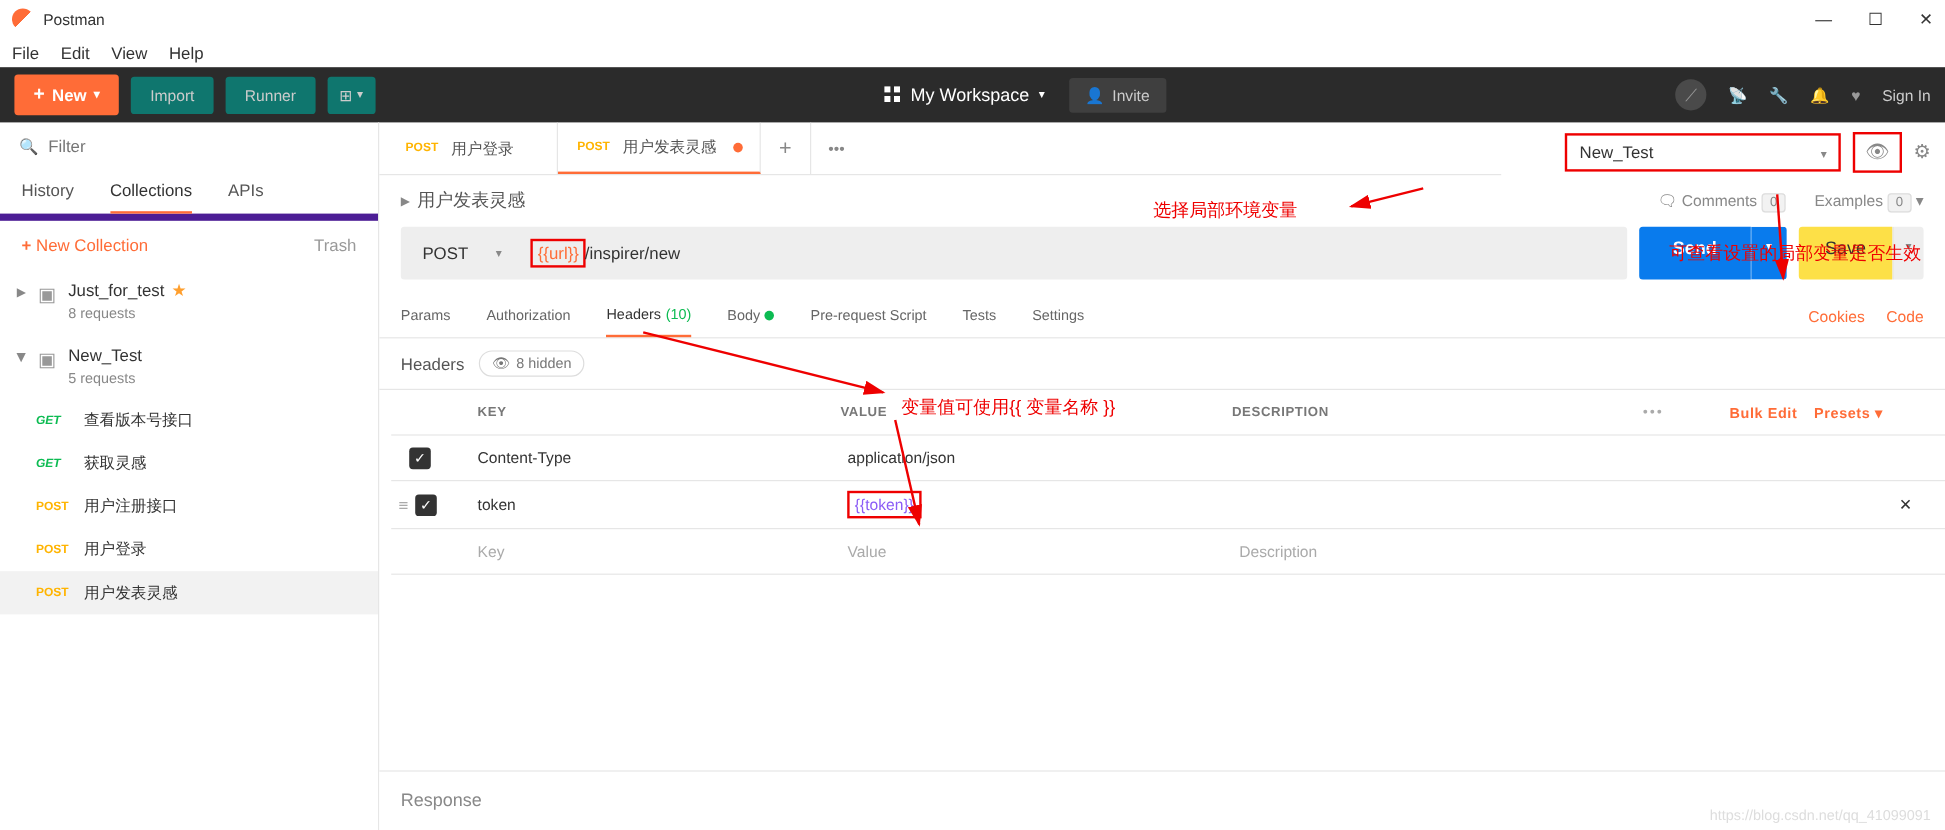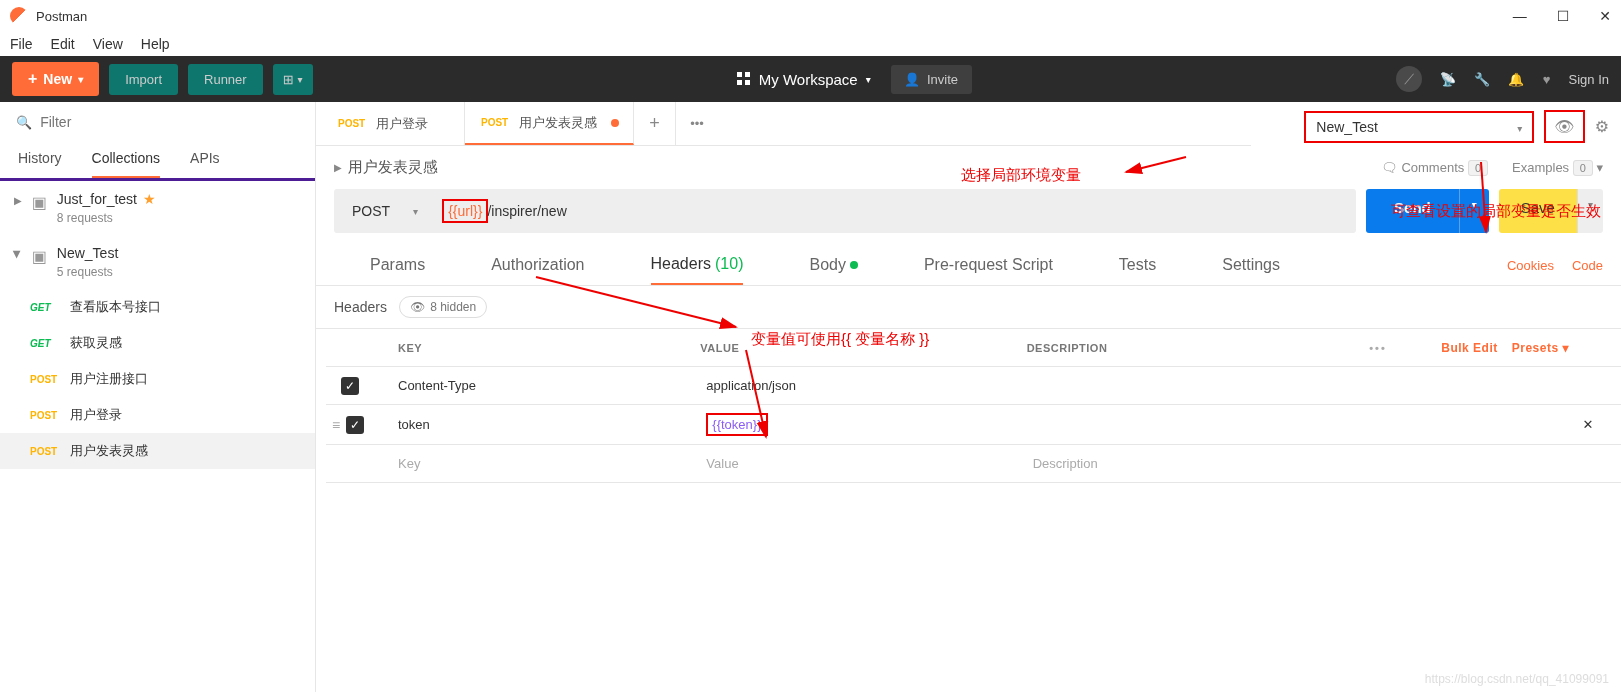--- a/index.html
+++ b/index.html
@@ -23,21 +23,21 @@
   linear-gradient(#fff,#fff)0 8px/5px 5px no-repeat,
   linear-gradient(#fff,#fff)8px 8px/5px 5px no-repeat; color:transparent; width:13px; height:13px; }
 .invite-btn { background:#3f3f3f; color:#ccc; padding:7px 14px; border-radius:3px; display:flex; align-items:center; gap:6px; font-size:13px; }
 .topbar-right { display:flex; align-items:center; gap:18px; color:#999; }
 .icon-circle { width:26px; height:26px; background:#4a4a4a; border-radius:50%; display:flex; align-items:center; justify-content:center; font-size:14px; }
 .signin { color:#ccc; font-size:13px; }
 .row { display:flex; height:calc(100% - 102px); }
 .sidebar { width:316px; border-right:1px solid #e6e6e6; display:flex; flex-direction:column; }
 .filter-row { padding:12px 16px; display:flex; align-items:center; gap:8px; }
 .filter-input { border:none; outline:none; flex:1; font-size:14px; color:#666; }
-.sb-tabs { display:flex; padding:0 18px; gap:30px; border-bottom:3px solid #4c1d95; }
+.sb-tabs { display:flex; padding:0 18px; gap:30px; border-bottom:6px solid #4c1d95; }
 .sb-tab { padding:8px 0 10px; color:#555; font-size:14px; }
 .sb-tab.active { border-bottom:2px solid #ff6c37; color:#333; font-weight:500; }
 .newcol-row { display:flex; justify-content:space-between; padding:12px 18px; color:#ff6c37; font-size:14px; }
 .trash { color:#999; }
 .coll-item { padding:10px 18px 10px 14px; display:flex; align-items:flex-start; gap:10px; }
 .caret { color:#888; font-size:10px; margin-top:4px; }
 .folder-i { color:#999; font-size:16px; margin-top:2px; }
 .coll-txt { display:flex; flex-direction:column; gap:4px; }
 .coll-name { display:flex; align-items:center; gap:6px; font-size:14px; }
 .star { color:#ff9f2e; }
@@ -68,21 +68,21 @@
 .url-row { display:flex; gap:0; padding:0 18px 12px; align-items:stretch; }
 .method-sel { background:#eee; padding:10px 40px 10px 18px; border-radius:3px 0 0 3px; font-size:14px; position:relative; display:flex; align-items:center; }
 .method-sel::after { content:"▾"; position:absolute; right:12px; color:#888; font-size:10px; }
 .url-in { flex:1; background:#eee; padding:10px 12px; font-size:14px; display:flex; align-items:center; border-radius:0 3px 3px 0; margin-right:10px; }
 .url-var { color:#ff6c37; border:2px solid #e00; padding:2px 4px; margin-right:-1px; }
 .send-btn { background:#097bed; color:#fff; padding:10px 28px; border-radius:3px 0 0 3px; font-size:15px; font-weight:600; }
 .send-dd { background:#097bed; color:#fff; padding:10px 12px; border-radius:0 3px 3px 0; border-left:1px solid rgba(255,255,255,.3); font-size:10px; }
 .save-btn { background:#fde047; padding:10px 22px; border-radius:3px 0 0 3px; margin-left:10px; font-size:15px; color:#333; }
 .save-dd { background:#eee; padding:10px 10px; border-radius:0 3px 3px 0; border-left:1px solid #ddd; font-size:10px; color:#888; }
 .req-tabs { display:flex; gap:30px; padding:0 18px; border-bottom:1px solid #e6e6e6; align-items:center; }
-.rtab { padding:10px 0; font-size:16px; color:#666; display:flex; align-items:center; gap:4px;margin-left:36px; }
+.rtab { padding:10px 0; font-size:12px; color:#666; display:flex; align-items:center; gap:4px; }
 .rtab.active { color:#333; border-bottom:2px solid #ff6c37; }
 .cnt { color:#0cbb52; }
 .dot-g { width:8px; height:8px; background:#0cbb52; border-radius:50%; }
 .req-tabs-right { margin-left:auto; display:flex; gap:18px; color:#ff6c37; font-size:13px; }
 .hdr-sub { display:flex; align-items:center; gap:12px; padding:10px 18px; font-size:14px; color:#555; }
 .hidden-chip { border:1px solid #ddd; border-radius:14px; padding:3px 10px; font-size:12px; color:#777; display:flex; align-items:center; gap:5px; }
 .tbl { border-top:1px solid #e6e6e6; }
 .tbl-head, .tbl-row { display:grid; grid-template-columns:48px 1fr 1fr 1fr 50px 170px 30px; align-items:center; border-bottom:1px solid #e6e6e6; min-height:38px; padding:0 18px 0 0;margin-left:10px; }
 .tbl-head { font-size:11px; color:#777; font-weight:600; letter-spacing:.5px; }
 .tbl-head > div:nth-child(2){ padding-left:24px;}
@@ -161,20 +161,24 @@
   <div class="sidebar">
     <div class="filter-row">
       <span style="color:#aaa">🔍</span>
       <input class="filter-input" placeholder="Filter" style="">
     </div>
     <div class="sb-tabs">
       <div class="sb-tab">History</div>
       <div class="sb-tab active">Collections</div>
       <div class="sb-tab">APIs</div>
     </div>
+    <div class="newcol-row">
+      <span><span style="font-weight:bold">+ </span><span>New Collection</span></span>
+      <span class="trash">Trash</span>
+    </div>
     <div class="coll-item">
       <span class="caret">▶</span>
       <span class="folder-i">▣</span>
       <div class="coll-txt">
         <div class="coll-name">
             <span>Just_for_test</span>
             <span class="star">★</span>
           </div>
         <div class="coll-sub">8 requests</div>
       </div>
@@ -329,20 +333,21 @@
         <div></div>
         <div class="ph" style="padding-left:24px">Key</div>
         <div class="ph">Value</div>
         <div class="ph">Description</div>
         <div></div>
           <div></div>
           <div></div>
       </div>
     </div>
 
+    <div class="response">Response</div>
 
     <div class="anno" style="left:645px;top:64px">选择局部环境变量</div>
     <div class="anno" style="right:20px;top:100px">可查看设置的局部变量是否生效</div>
     <div class="anno" style="left:435px;top:228px">变量值可使用{{ 变量名称 }}</div>
 
     <svg class="arrows" width="1305" height="590">
       <defs>
           <marker id="ah" markerWidth="10" markerHeight="10" refX="8" refY="3" orient="auto">
             <path d="M0,0 L0,6 L9,3 z" fill="#e00"></path>
           </marker>

